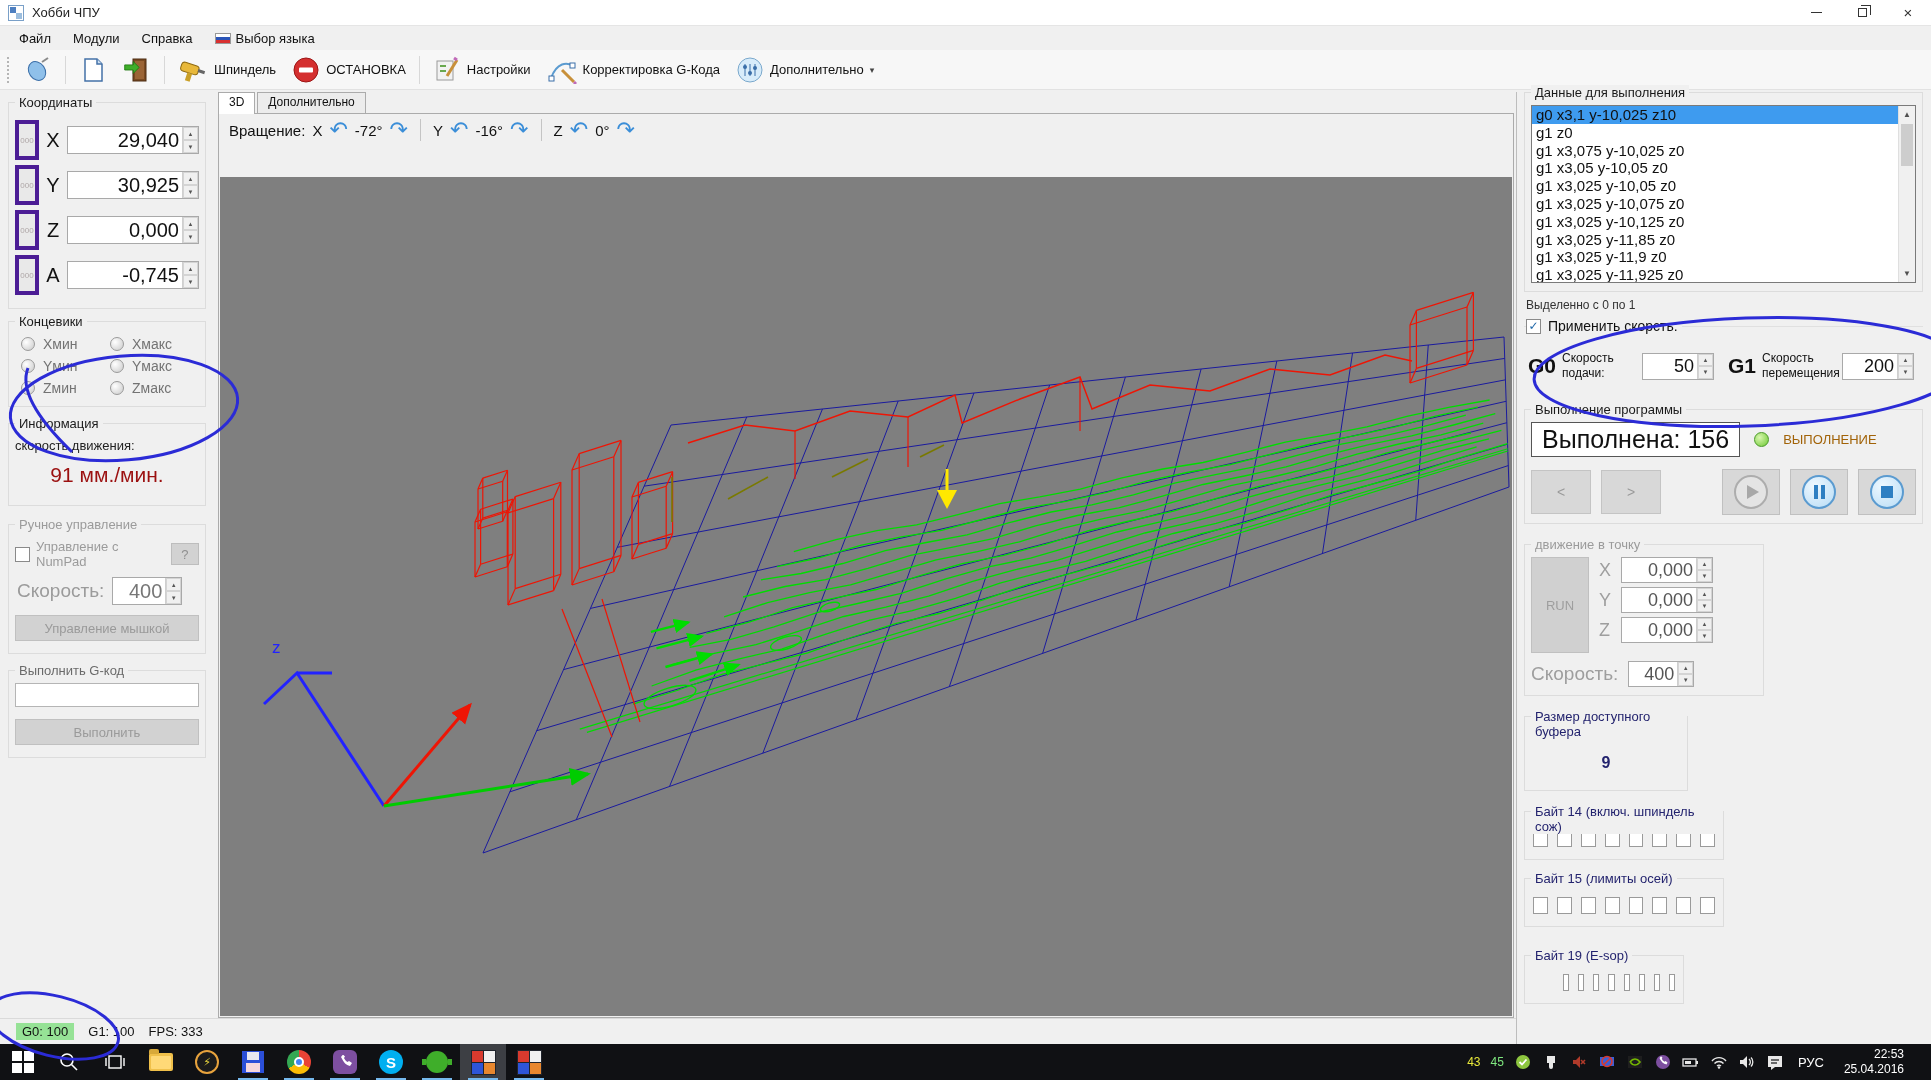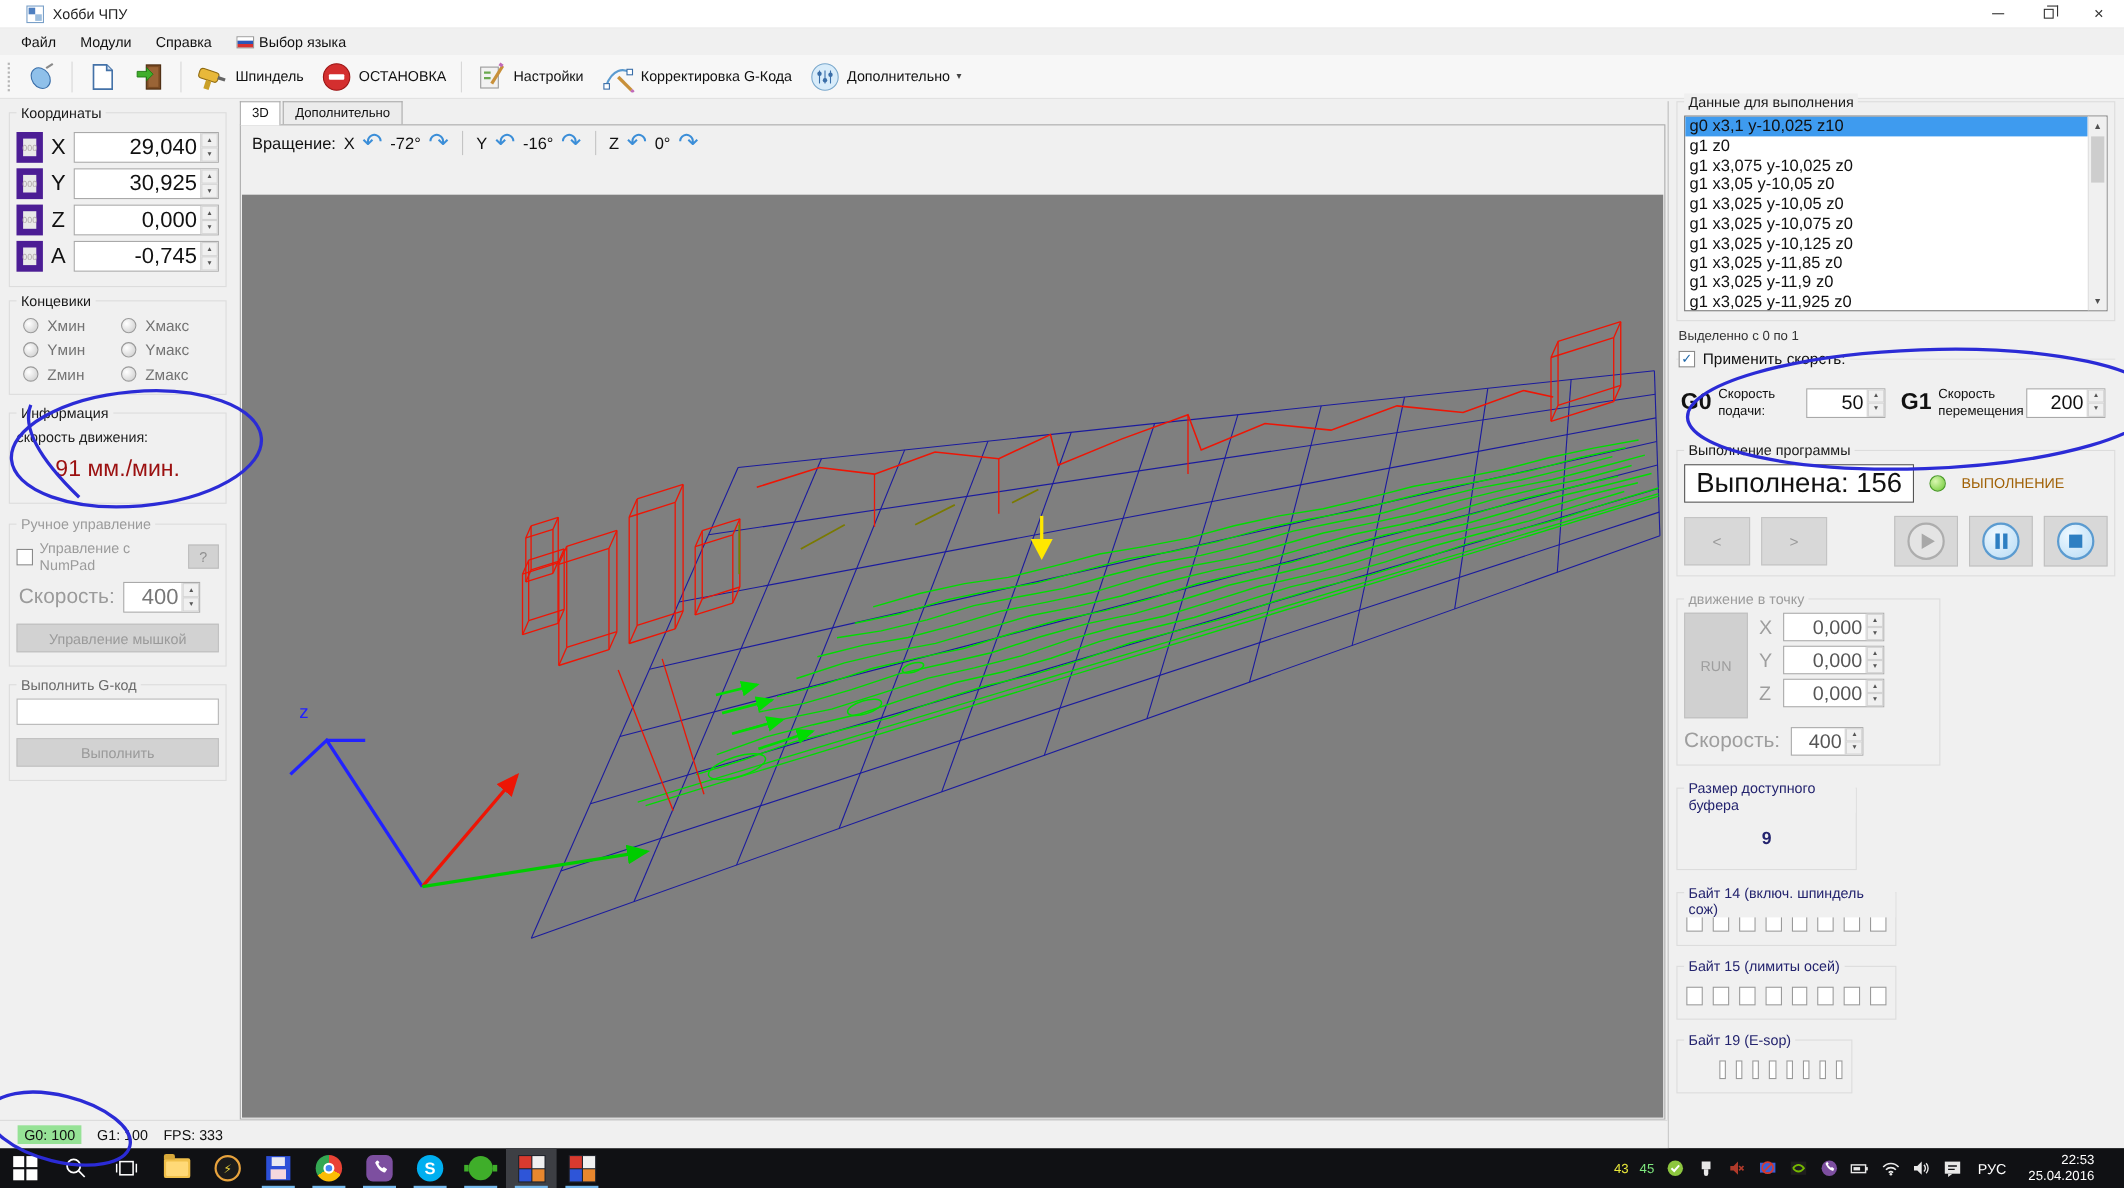--- a/index.html
+++ b/index.html
@@ -2,21 +2,21 @@
 <html><head>
 <meta charset="utf-8">
 <style>
   * { margin:0; padding:0; box-sizing:border-box; }
   html,body { width:1931px; height:1080px; overflow:hidden;
     font-family:"Liberation Sans","DejaVu Sans",sans-serif; background:#000; }
   .app { position:absolute; left:0; top:0; width:1931px; height:1044px; background:#f0f0f0; }
 
   
   .titlebar { position:absolute; left:0; top:0; width:100%; height:26px; background:#fff;
-    display:flex; align-items:center; padding-left:24px; border-bottom:1px solid #e5e5e5; }
+    display:flex; align-items:center; padding-left:8px; border-bottom:1px solid #e5e5e5; }
   .app-ico { width:16px; height:16px; margin-right:8px; background:#fff; border:1px solid #7aa0c8; position:relative; }
   .app-ico::before { content:""; position:absolute; left:1px; top:1px; width:6px; height:6px; background:#4e7fc0; }
   .app-ico::after { content:""; position:absolute; right:1px; bottom:1px; width:6px; height:6px; background:#9dbede; }
   .title-text { font-size:13px; color:#222; }
   .win-controls { margin-left:auto; display:flex; height:100%; }
   .win-btn { width:46px; height:100%; display:flex; align-items:center; justify-content:center; font-size:15px; color:#333; }
   .min-glyph { width:11px; height:1px; background:#333; }
   .restore-glyph { width:9px; height:9px; border:1px solid #333; position:relative; background:#fff; }
   .restore-glyph::before { content:""; position:absolute; left:2px; top:-4px; width:9px; height:9px; border:1px solid #333; border-bottom:none; border-left:none; }
   .menubar { position:absolute; left:0; top:26px; width:100%; height:24px; background:#f0f0f0;
@@ -34,21 +34,21 @@
   .caret { font-size:9px; color:#444; }
 
   
   .left-panel { position:absolute; left:6px; top:92px; width:202px; height:926px; }
   .groupbox { position:relative; border:1px solid #dcdcdc; margin:12px 2px 0 2px; padding:12px 6px 8px 6px; }
   .gb-title { position:absolute; top:-8px; left:6px; background:#f0f0f0; padding:0 4px; font-size:13px; color:#1a1a1a; }
   .gb-title.dim { color:#9b9b9b; }
   .gb-title.navy { color:#23236e; }
 
   .coord-row { display:flex; align-items:center; gap:5px; margin:5px 0; }
-  .zero-btn { width:24px; height:28px; background:#e9e9e9; border:6px solid #4c1d95; color:#b0a8a8;
+  .zero-btn { width:24px; height:40px; background:#e9e9e9; border:4px solid #4c1d95; color:#b0a8a8;
     font-size:8px; display:flex; align-items:center; justify-content:center; }
   .axis-letter { width:18px; font-size:20px; color:#111; text-align:center; }
   .spinbox { display:flex; border:1px solid #a9a9a9; background:#fff; align-items:stretch; }
   .spin-val { flex:1; text-align:right; font-size:20px; padding:2px 3px; color:#111; white-space:nowrap; }
   .spin-btns { width:16px; display:flex; flex-direction:column; border-left:1px solid #cfcfcf; }
   .spin-btn { flex:1; font-size:6px; line-height:1; color:#555; background:#f0f0f0; border:1px solid #d4d4d4;
     display:flex; align-items:center; justify-content:center; }
   .coord-spin { flex:1; height:28px; }
   .limits-grid { display:grid; grid-template-columns:1fr 1fr; row-gap:6px; padding:2px 0 2px 6px; }
   .limit-item { display:flex; align-items:center; gap:8px; font-size:14px; color:#737373; }
@@ -729,21 +729,21 @@
           <span class="byte-box"></span>
           <span class="byte-box"></span>
           <span class="byte-box"></span>
           <span class="byte-box"></span>
           <span class="byte-box"></span>
           <span class="byte-box"></span>
           <span class="byte-box"></span>
           <span class="byte-box"></span>
         </div>
     </div>
-    <div class="groupbox" style="margin-top:18px; width:160px;padding-left:36px;">
+    <div class="groupbox" style="margin-top:28px; width:160px;padding-left:36px;">
       <span class="gb-title navy">Байт 19 (E-sop)</span>
       <div class="byte-boxes">
           <span class="byte-box"></span>
           <span class="byte-box"></span>
           <span class="byte-box"></span>
           <span class="byte-box"></span>
           <span class="byte-box"></span>
           <span class="byte-box"></span>
           <span class="byte-box"></span>
           <span class="byte-box"></span>

